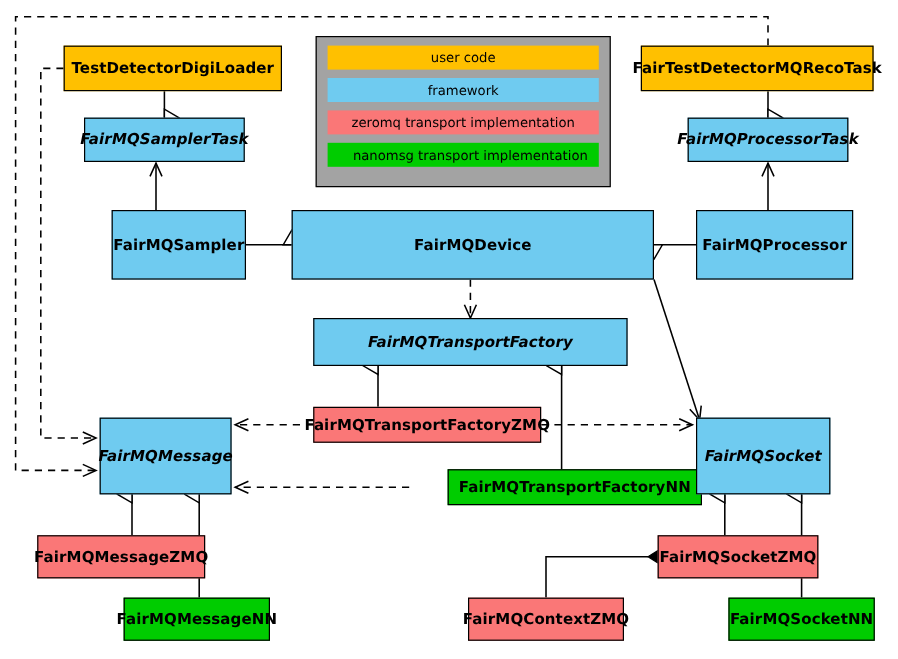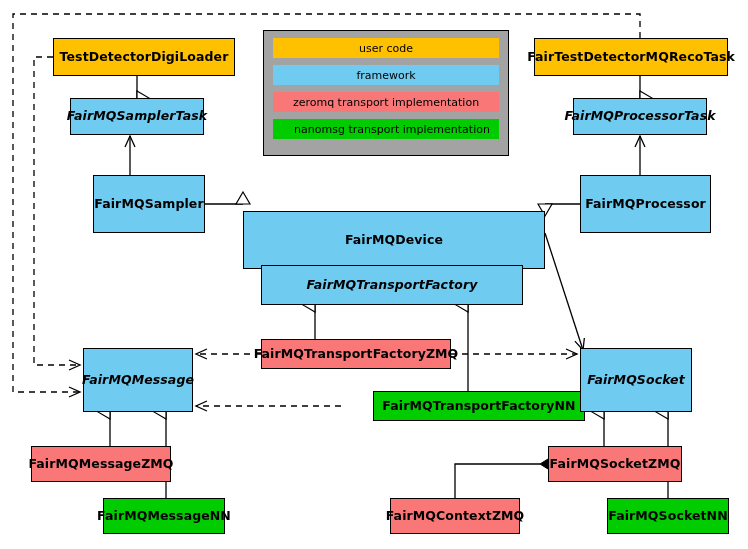--- a/index.html
+++ b/index.html
@@ -144,21 +144,21 @@
   <div class="node fill-user" style="left:53px;  top:38px;  width:182px; height:38px;">TestDetectorDigiLoader</div>
 
   <div class="node fill-user" style="left:534px; top:38px;  width:194px; height:38px;">FairTestDetectorMQRecoTask</div>
 
   <div class="node fill-framework abstract" style="left:70px;  top:98px;  width:134px; height:37px;">FairMQSamplerTask</div>
 
   <div class="node fill-framework abstract" style="left:573px; top:98px;  width:134px; height:37px;">FairMQProcessorTask</div>
 
   <div class="node fill-framework" style="left:74px;  top:175px; width:112px; height:58px;margin-left:19px;">FairMQSampler</div>
 
-  <div class="node fill-framework" style="left:243px; top:175px; width:302px; height:58px;margin-top:36px;">FairMQDevice</div>
+  <div class="node fill-framework" style="left:243px; top:175px; width:302px; height:58px;">FairMQDevice</div>
 
   <div class="node fill-framework" style="left:580px; top:175px; width:131px; height:58px;">FairMQProcessor</div>
 
   <div class="node fill-framework abstract" style="left:261px; top:265px; width:262px; height:40px;">FairMQTransportFactory</div>
 
   <div class="node fill-zmq" style="left:261px; top:339px; width:190px; height:30px;">FairMQTransportFactoryZMQ</div>
 
   <div class="node fill-nn" style="left:341px; top:391px; width:212px; height:30px;margin-left:32px;">FairMQTransportFactoryNN</div>
 
   <div class="node fill-framework abstract" style="left:83px;  top:348px; width:110px; height:64px;text-align:center;">FairMQMessage</div>

